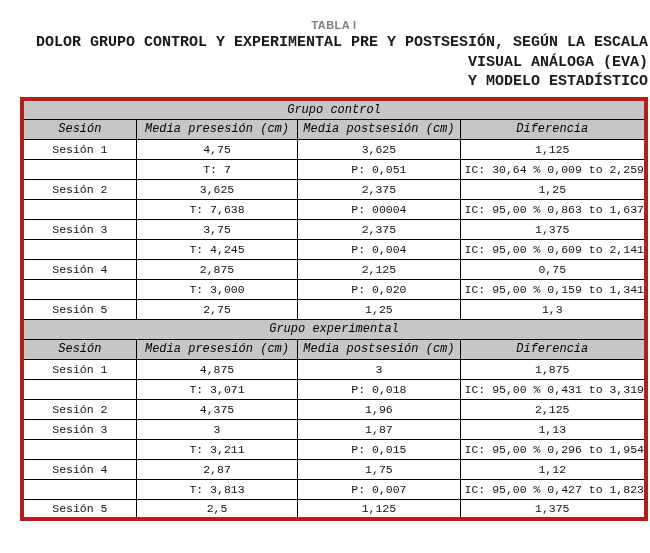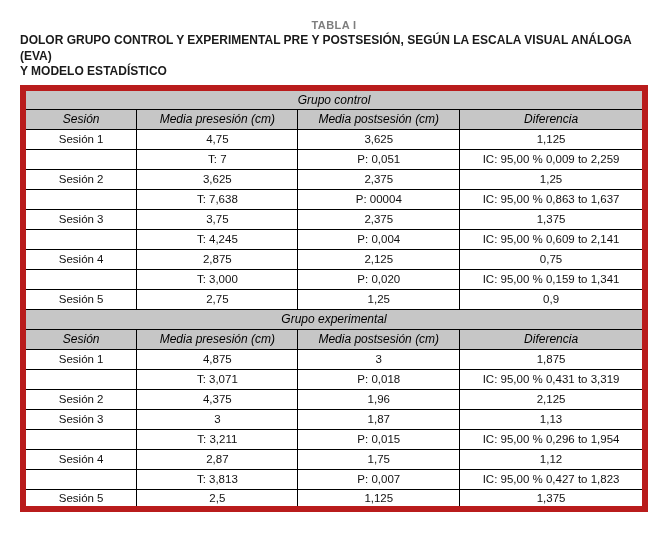--- a/index.html
+++ b/index.html
@@ -17,32 +17,34 @@
   }
   .table-number {
     text-align: center;
     color: #7e7e7e;
     font-weight: bold;
     font-size: 11px;
     letter-spacing: 0.4px;
     margin-bottom: 2px;
   }
   .table-title {
-    text-align: left;
+    text-align: right;
     color: #1a1a1a;
     font-weight: bold;
-    font-size: 12px;
+    font-size: 15px;
     line-height: 1.3;
     margin-bottom: 5px;
+    font-family: Liberation Mono, monospace;
   }
   table.data-table {
     width: 100%;
     border-collapse: collapse;
-    border: 6px solid #b91c1c;
+    border: 4px solid #b91c1c;
     table-layout: fixed;
+    font-family: Liberation Mono, monospace;
   }
   table.data-table td {
     border: 1px solid #000000;
     text-align: center;
     vertical-align: middle;
     font-size: 11.5px;
     padding: 2px 4px;
     height: 20px;
     background: #ffffff;
     overflow: hidden;
@@ -87,21 +89,21 @@
         <tr>
           <td>Sesión 1</td>
           <td>4,75</td>
           <td>3,625</td>
           <td>1,125</td>
         </tr>
         <tr>
           <td></td>
           <td>T: 7</td>
           <td>P: 0,051</td>
-          <td>IC: 95,00 % 0,009 to 2,259</td>
+          <td>IC: 30,64 % 0,009 to 2,259</td>
         </tr>
         <tr>
           <td>Sesión 2</td>
           <td>3,625</td>
           <td>2,375</td>
           <td>1,25</td>
         </tr>
         <tr>
           <td></td>
           <td>T: 7,638</td>
@@ -129,21 +131,21 @@
         <tr>
           <td></td>
           <td>T: 3,000</td>
           <td>P: 0,020</td>
           <td>IC: 95,00 % 0,159 to 1,341</td>
         </tr>
         <tr>
           <td>Sesión 5</td>
           <td>2,75</td>
           <td>1,25</td>
-          <td>0,9</td>
+          <td>1,3</td>
         </tr>
         <tr>
           <td colspan="4" class="group-header">Grupo experimental</td>
         </tr>
         <tr>
           <td class="col-header">Sesión</td>
           <td class="col-header">Media presesión (cm)</td>
           <td class="col-header">Media postsesión (cm)</td>
           <td class="col-header">Diferencia</td>
         </tr>

